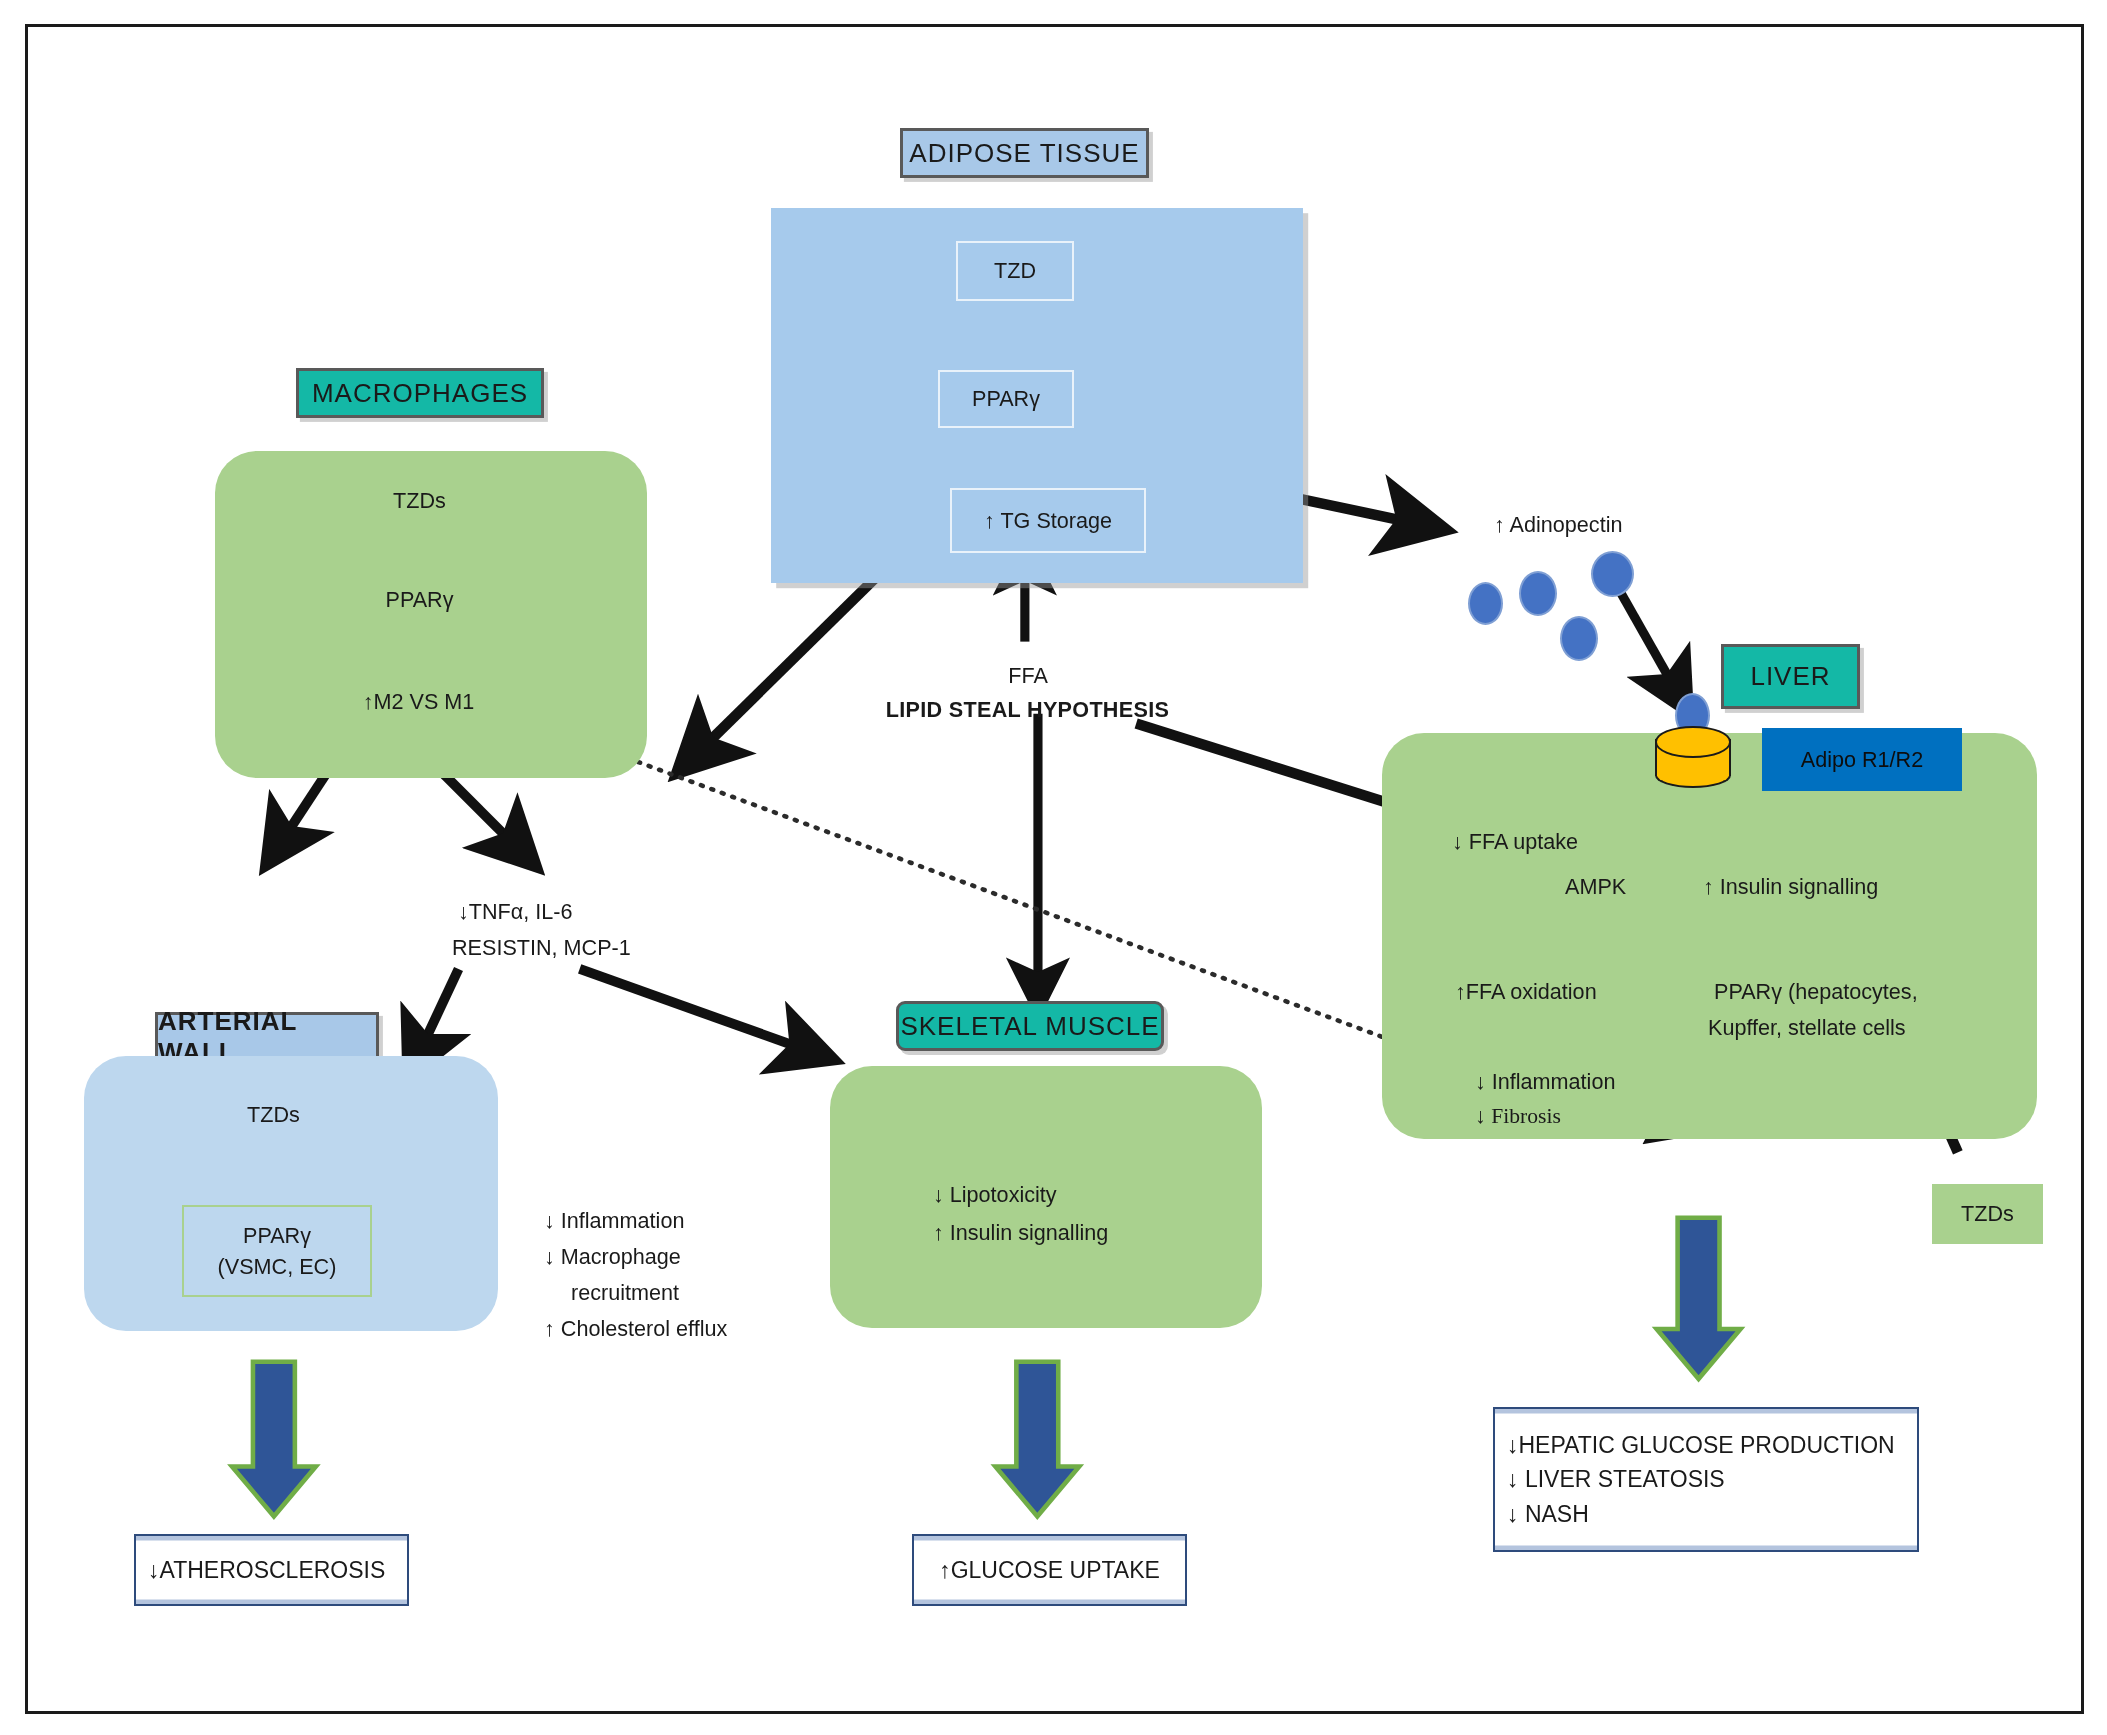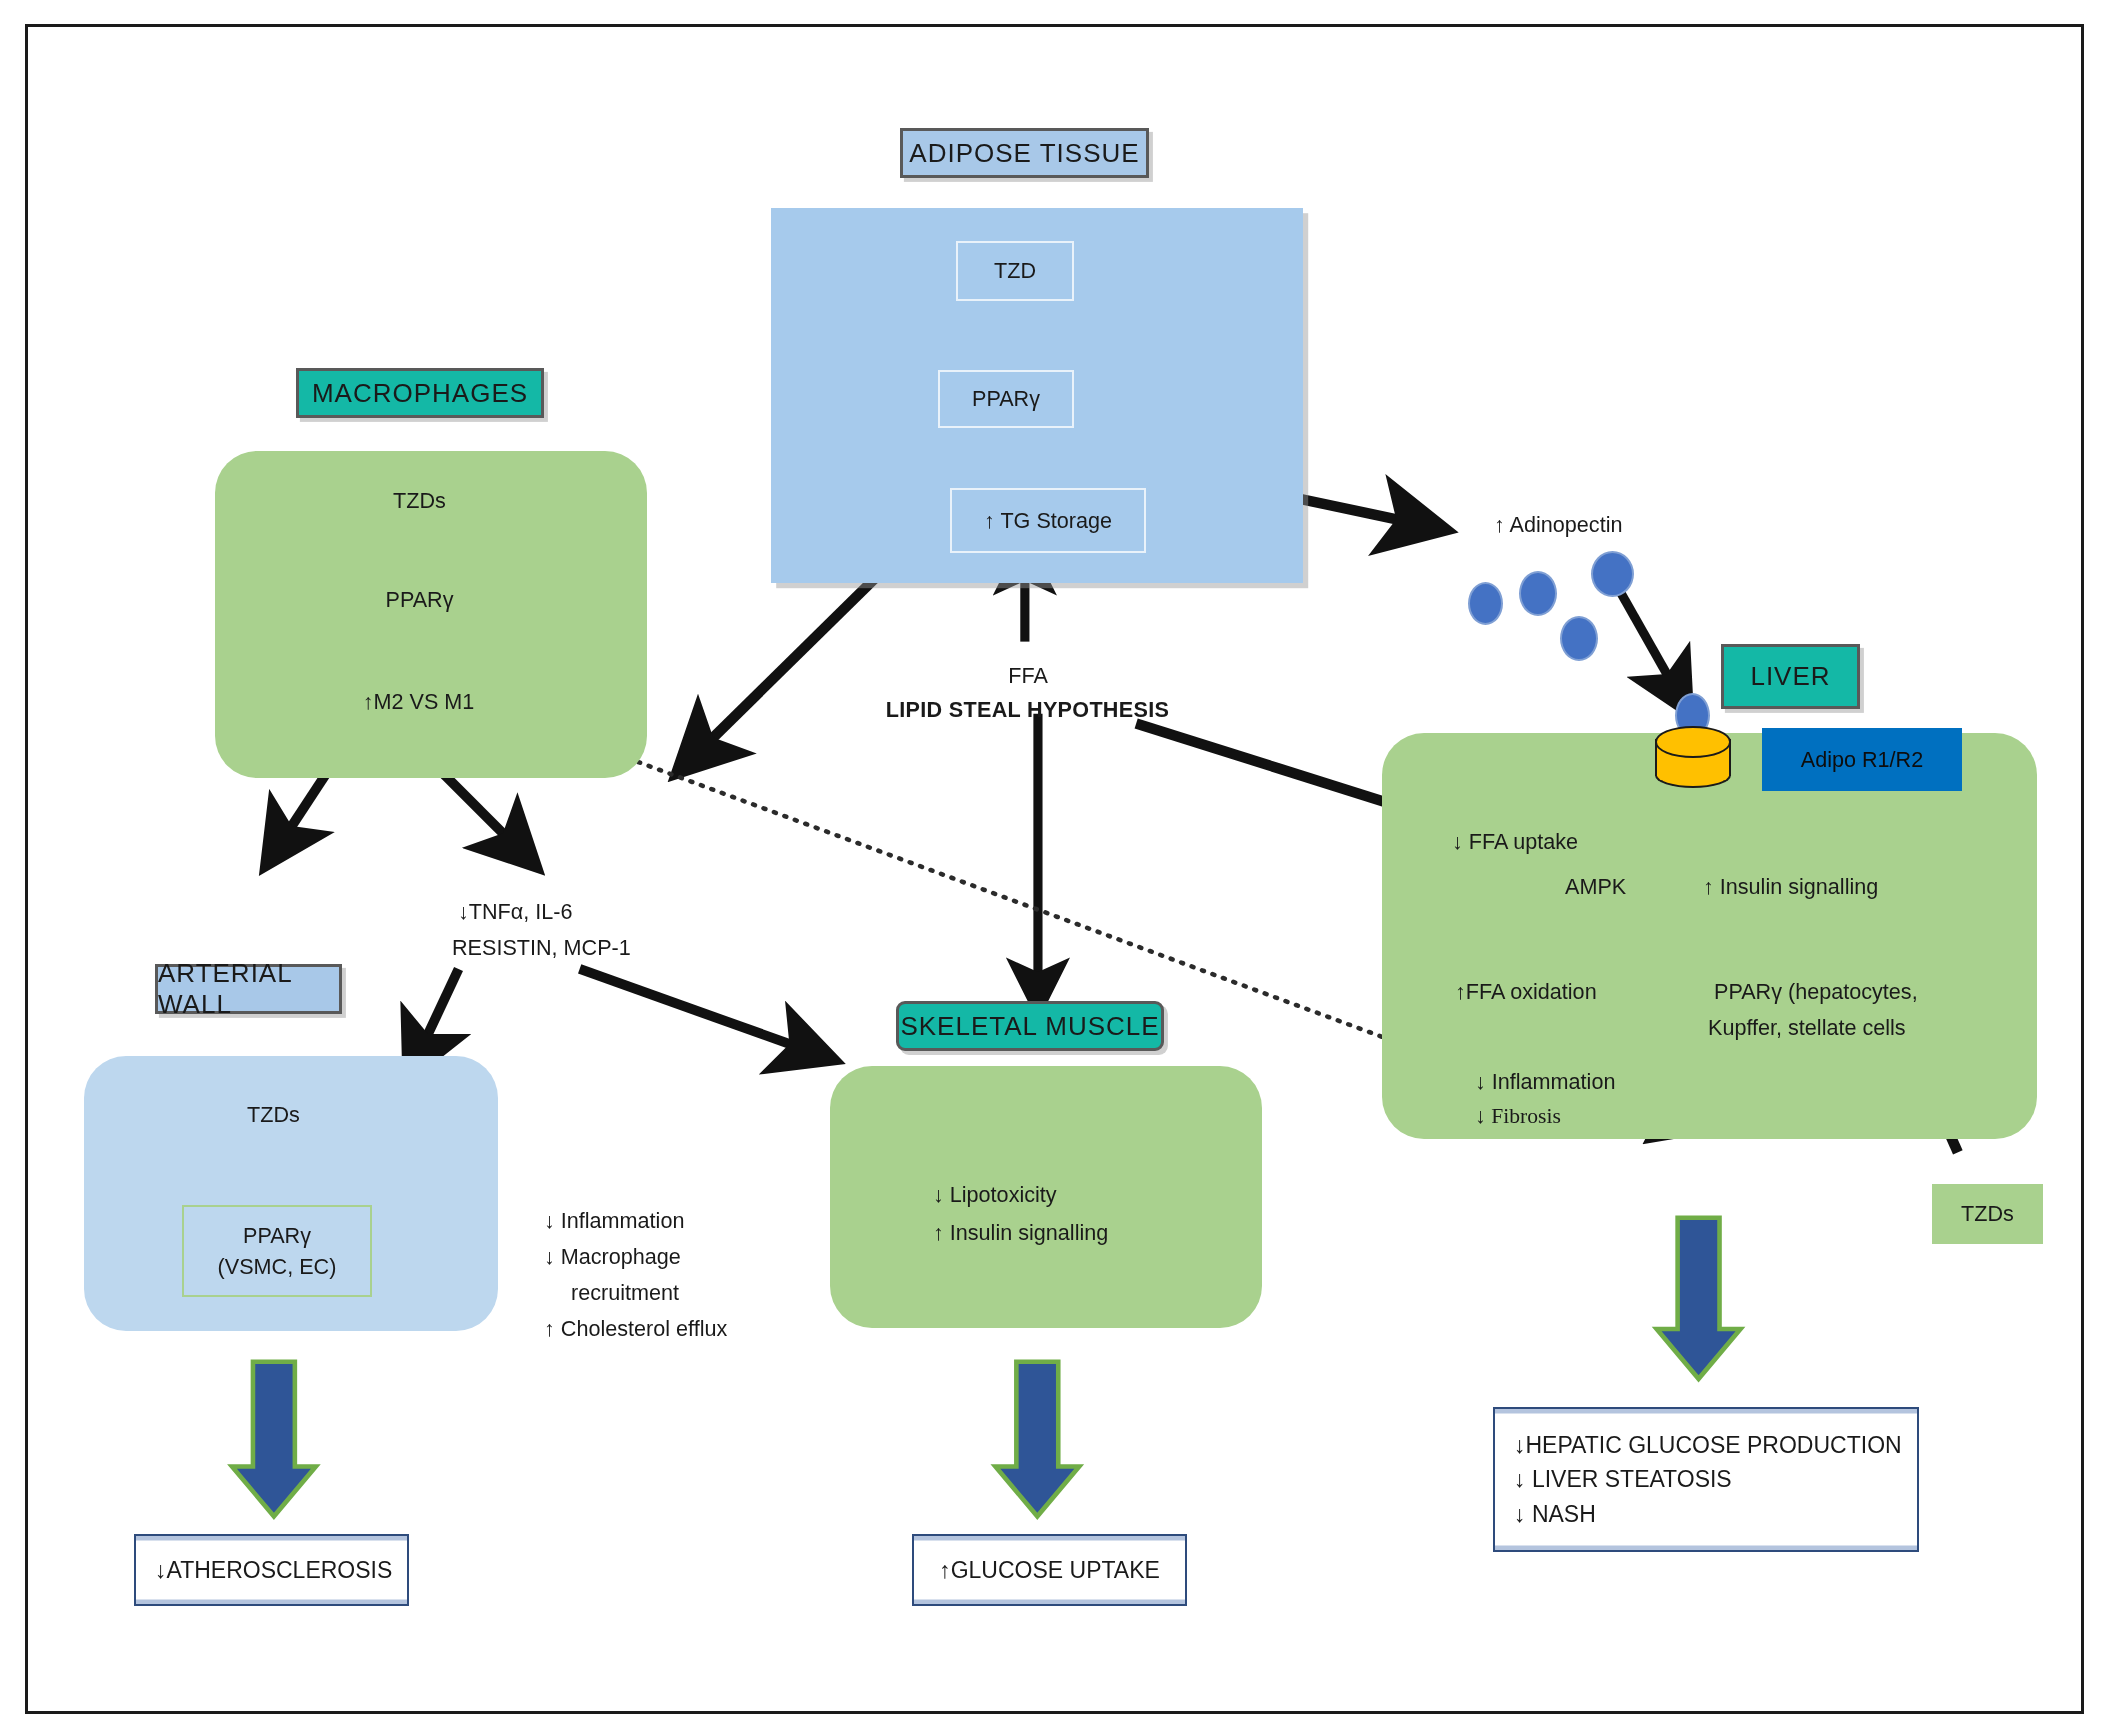--- a/index.html
+++ b/index.html
@@ -109,21 +109,21 @@
     position: absolute;
     box-sizing: border-box;
     background: #ffffff;
     border: 2.6px solid #2e4b7c;
     display: flex;
     flex-direction: column;
     justify-content: center;
     font-size: 23px;
     color: #1a1a1a;
     line-height: 1.5;
-    padding-left: 19px;
+    padding-left: 12px;
     box-shadow: inset 0 4.6px 0 #b4c4de, inset 0 -4.6px 0 #b4c4de;
   }
   .outcome.c { align-items: center; padding-left: 0; }
 
   
   .tagbox {
     position: absolute;
     box-sizing: border-box;
     display: flex;
     align-items: center;
@@ -261,21 +261,21 @@
   <div class="txt center" style="left:354px; top:584px; width:131px;">PPARγ</div>
 
   <div class="txt center" style="left:327px; top:686px; width:183px;">↑M2 VS M1</div>
 
   <div class="txt" style="left:458px; top:896px;">↓TNFα, IL-6</div>
   <div class="txt" style="left:452px; top:932px;">RESISTIN, MCP-1</div>
 
   <div class="txt center" style="left:969px; top:660px; width:118px;">FFA</div>
   <div class="txt b center" style="left:864px; top:694px; width:327px;">LIPID STEAL HYPOTHESIS</div>
 
-  <div class="plaque blue" style="left:155px; top:964px; width:187px; height:50px;">
+  <div class="plaque blue" style="left:155px; top:1012px; width:224px; height:50px;font-weight:bold;">
     <span>ARTERIAL WALL</span>
   </div>
 
   <div class="panel blue-round" style="left:84px; top:1056px; width:414px; height:275px;"></div>
 
   <div class="txt center" style="left:208px; top:1099px; width:131px;">TZDs</div>
 
   <div class="greenedge" style="left:182px; top:1205px; width:190px; height:92px;">
     <span>PPARγ</span>
     <span>(VSMC, EC)</span>

